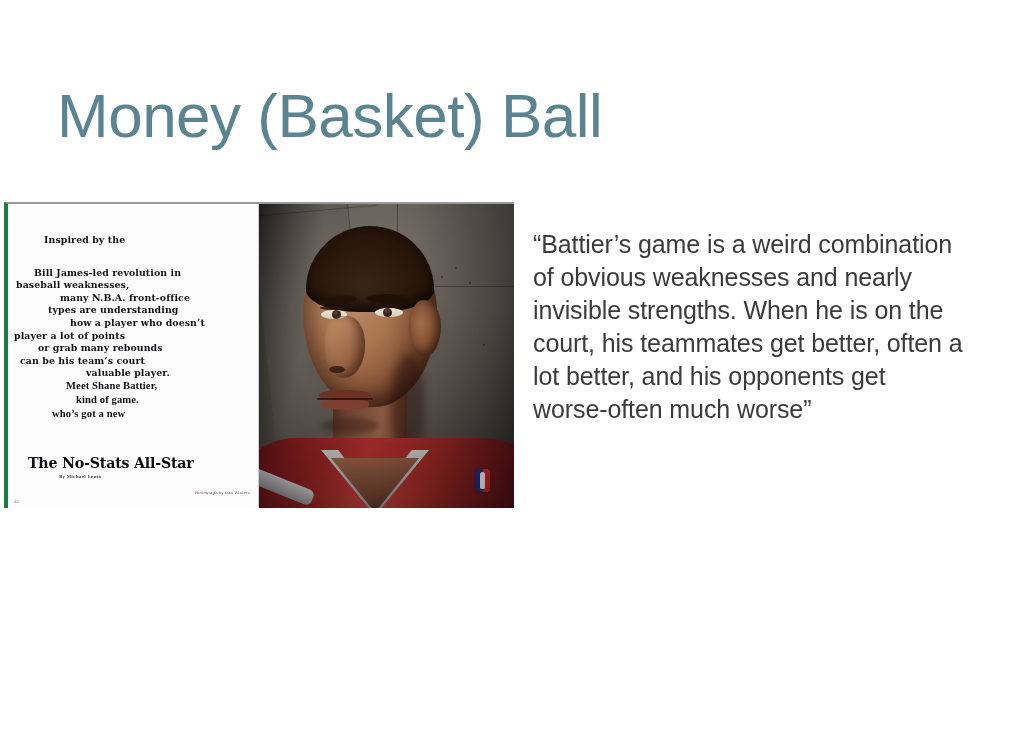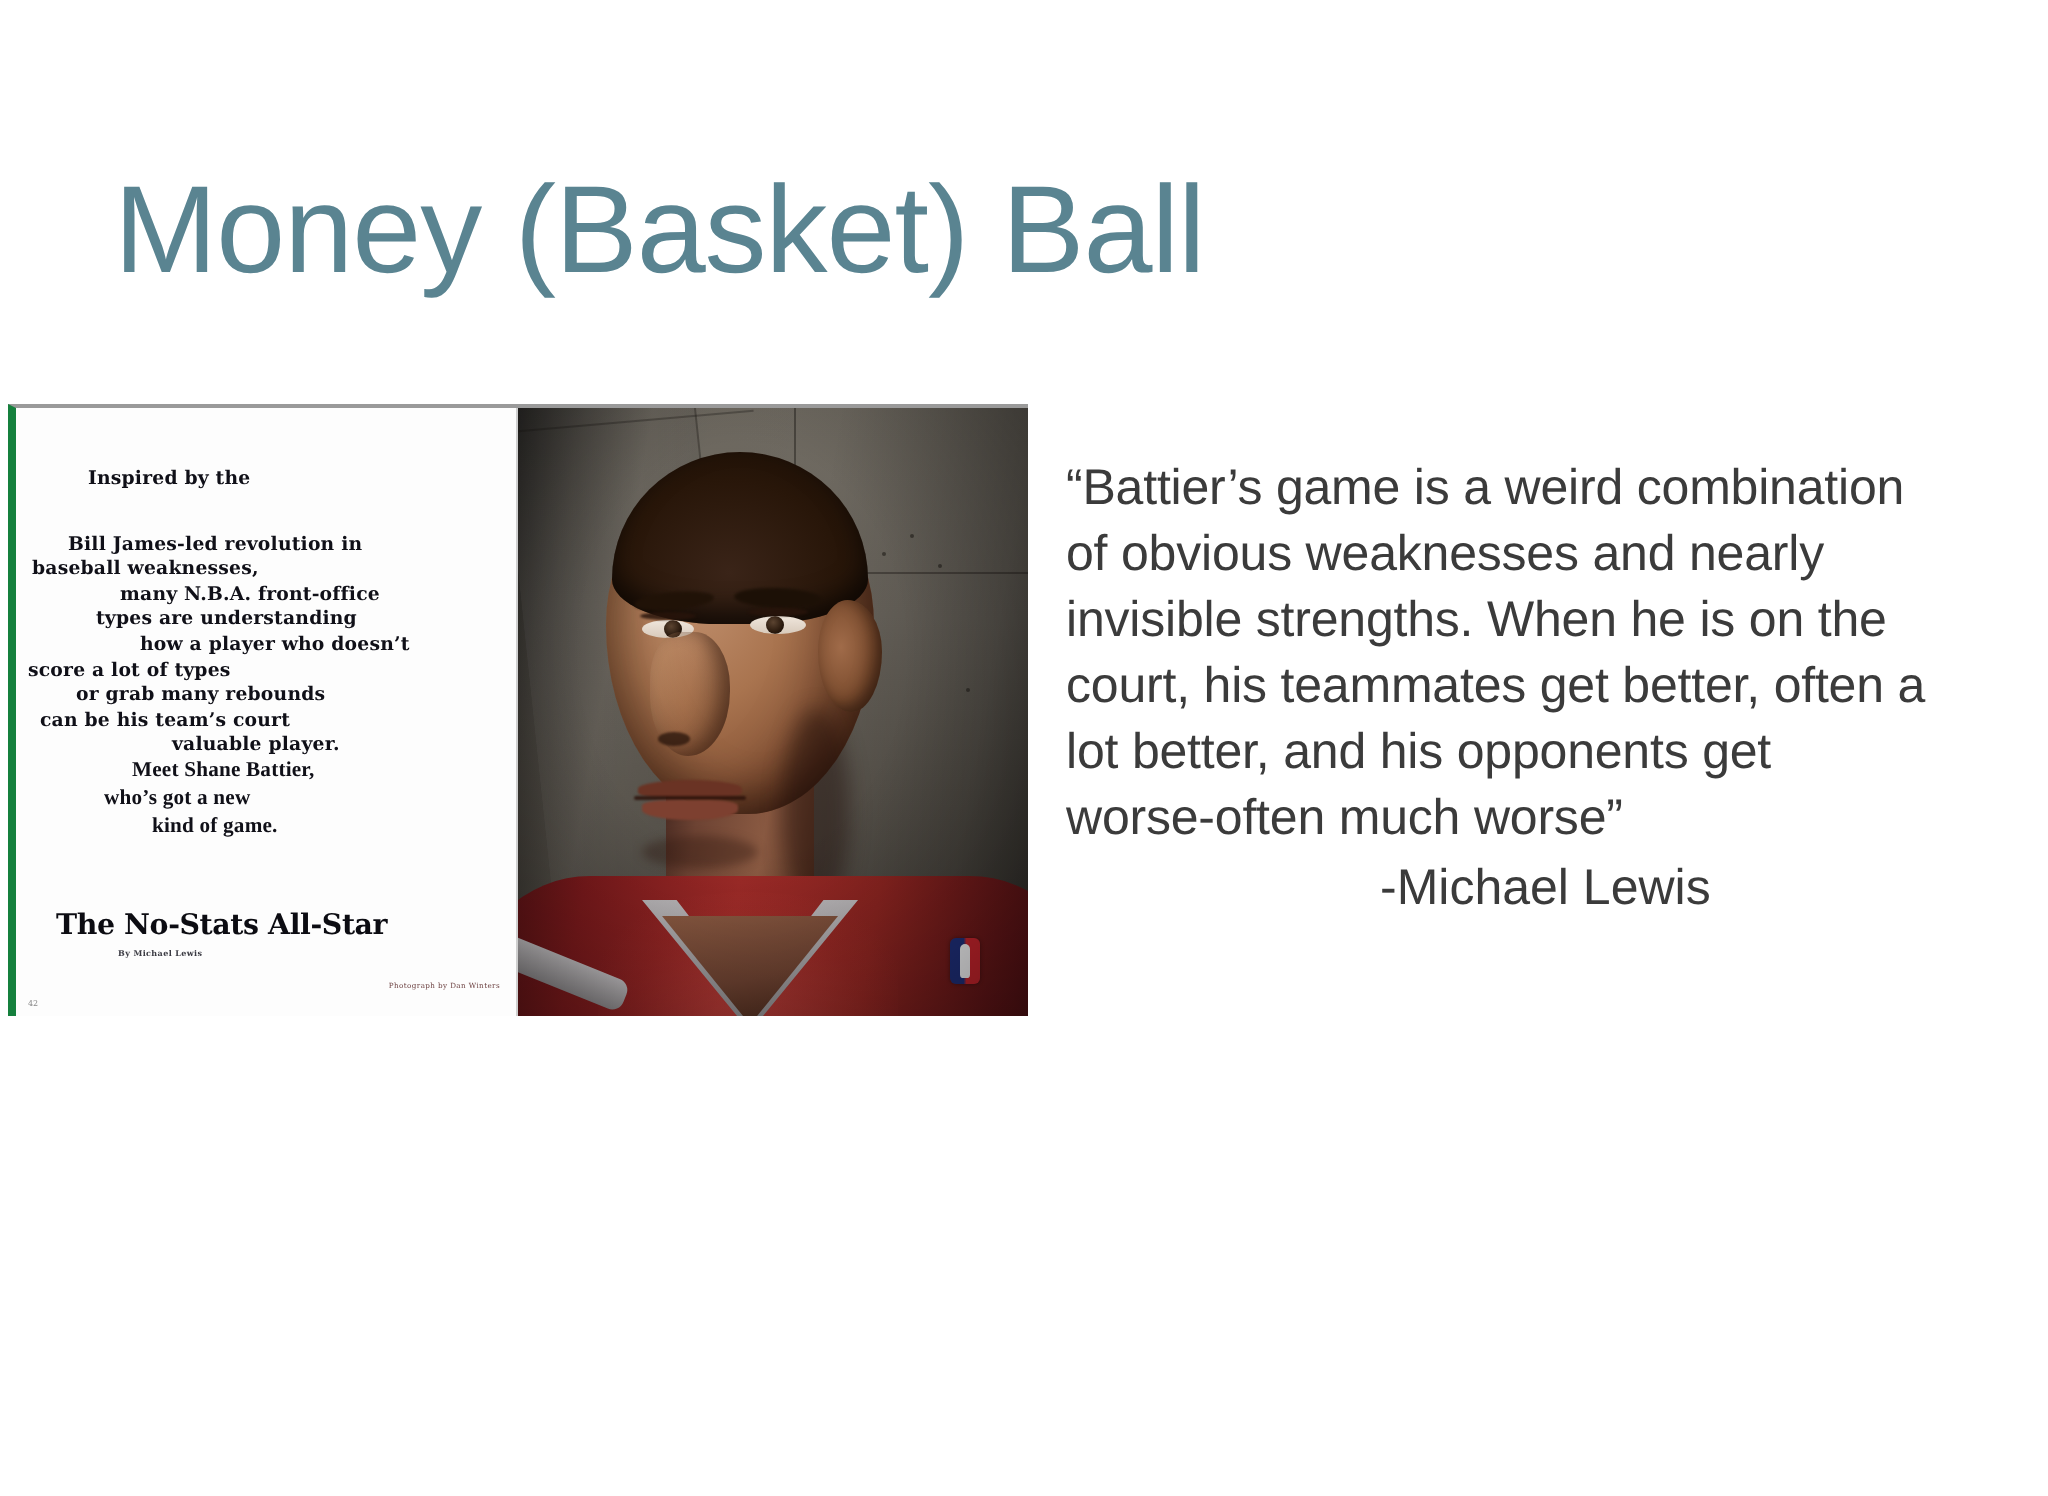--- a/index.html
+++ b/index.html
@@ -413,30 +413,30 @@
 
   <div class="mag-page-left">
 
     <div class="mag-deck">
       <span class="ln i0">Inspired by the</span>
       <span class="ln i1">Bill James-led revolution in</span>
       <span class="ln i2">baseball weaknesses,</span>
       <span class="ln i3">many N.B.A. front-office</span>
       <span class="ln i4">types are understanding</span>
       <span class="ln i5">how a player who doesn’t</span>
-      <span class="ln i6">score a lot of types</span>
+      <span class="ln i6">player a lot of points</span>
       <span class="ln i7">or grab many rebounds</span>
       <span class="ln i8">can be his team’s court</span>
       <span class="ln i9">valuable player.</span>
     </div>
 
     <div class="mag-kicker">
       <span class="ln k0">Meet Shane Battier,</span>
+      <span class="ln k2">kind of game.</span>
       <span class="ln k1">who’s got a new</span>
-      <span class="ln k2">kind of game.</span>
     </div>
 
     <div class="mag-headline">The No-Stats All-Star</div>
     <div class="mag-byline">By Michael Lewis</div>
     <div class="mag-credit">Photograph by Dan Winters</div>
     <div class="mag-folio">42</div>
   </div>
 
   <div class="mag-page-right">
     <div class="wall"></div>
@@ -480,14 +480,13 @@
       <div class="collar"></div>
       <div class="collar-inner"></div>
       <div class="nba-logo"></div>
     </div>
     <div class="wall-vignette"></div>
   </div>
 </div>
 
 <div class="quote-block">
   <div class="quote-text">“Battier’s game is a weird combination of obvious weaknesses and nearly invisible strengths. When he is on the court, his teammates get better, often a lot better, and his opponents get worse-often much worse”</div>
-  <div class="quote-attrib">-Michael Lewis</div>
 </div>
 
 </body></html>

